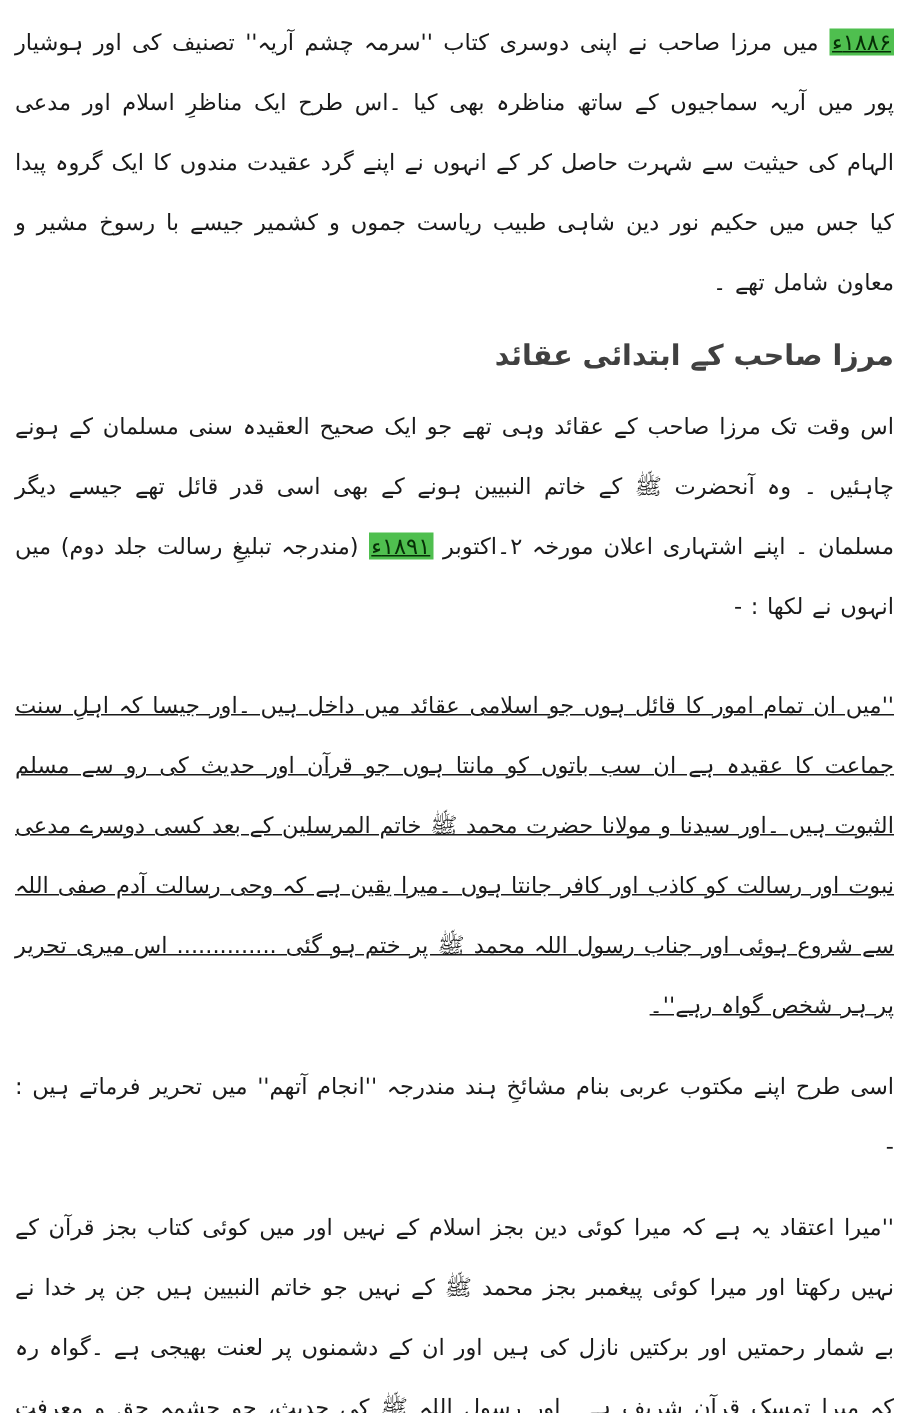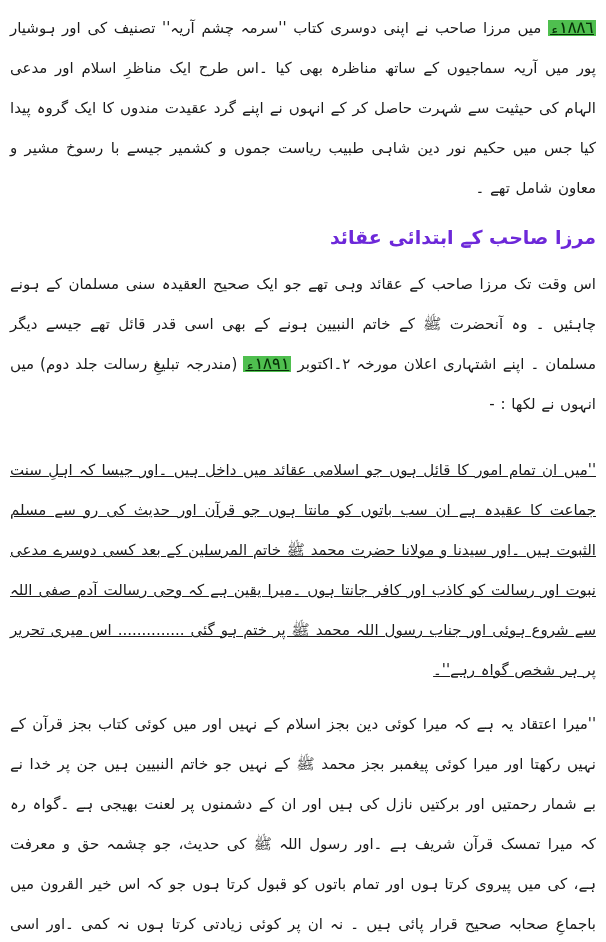--- a/index.html
+++ b/index.html
@@ -23,35 +23,35 @@
     text-justify: inter-word;
     margin-bottom: 6px;
     word-spacing: 1px;
   }
   p.para.gap-xl { margin-top: 26px; text-decoration: underline; }
   p.para.gap-lg { margin-top: 14px; }
   h2.heading {
     font-size: 19px;
     line-height: 30px;
     font-weight: bold;
-    color: #6d28d9;
+    color: #404040;
     text-align: right;
     margin: 14px 0 12px 0;
   }
   .run-normal { }
   .run-highlight {
     background: #4fbf4f;
     color: #062e06;
     text-decoration: underline;
     padding: 0 2px;
-    font-family: Liberation Serif, serif;
   }
 </style>
 </head>
 <body>
 
 <div class="doc-body" lang="ur">
     <p class="para"><span class="run-highlight">۱۸۸۶ء</span><span class="run-normal"> میں مرزا صاحب نے اپنی دوسری کتاب ''سرمہ چشم آریہ'' تصنیف کی اور ہوشیار پور میں آریہ سماجیوں کے ساتھ مناظرہ بھی کیا ۔اس طرح ایک مناظرِ اسلام اور مدعی الہام کی حیثیت سے شہرت حاصل کر کے انہوں نے اپنے گرد عقیدت مندوں کا ایک گروہ پیدا کیا جس میں حکیم نور دین شاہی طبیب ریاست جموں و کشمیر جیسے با رسوخ مشیر و معاون شامل تھے ۔</span></p>
     <h2 class="heading">مرزا صاحب کے ابتدائی عقائد</h2>
     <p class="para"><span class="run-normal">اس وقت تک مرزا صاحب کے عقائد وہی تھے جو ایک صحیح العقیدہ سنی مسلمان کے ہونے چاہئیں ۔ وہ آنحضرت ﷺ کے خاتم النبیین ہونے کے بھی اسی قدر قائل تھے جیسے دیگر مسلمان ۔ اپنے اشتہاری اعلان مورخہ ۲۔اکتوبر </span><span class="run-highlight">۱۸۹۱ء</span><span class="run-normal"> (مندرجہ تبلیغِ رسالت جلد دوم) میں انہوں نے لکھا : -</span></p>
     <p class="para gap-xl"><span class="run-normal">''میں ان تمام امور کا قائل ہوں جو اسلامی عقائد میں داخل ہیں ۔اور جیسا کہ اہلِ سنت جماعت کا عقیدہ ہے ان سب باتوں کو مانتا ہوں جو قرآن اور حدیث کی رو سے مسلم الثبوت ہیں ۔اور سیدنا و مولانا حضرت محمد ﷺ خاتم المرسلین کے بعد کسی دوسرے مدعی نبوت اور رسالت کو کاذب اور کافر جانتا ہوں ۔میرا یقین ہے کہ وحی رسالت آدم صفی اللہ سے شروع ہوئی اور جناب رسول اللہ محمد ﷺ پر ختم ہو گئی .............. اس میری تحریر پر ہر شخص گواہ رہے''۔</span></p>
+    <p class="para gap-lg"><span class="run-normal">اسی طرح اپنے مکتوب عربی بنام مشائخِ ہند مندرجہ ''انجام آتھم'' میں تحریر فرماتے ہیں : -</span></p>
     <p class="para gap-lg"><span class="run-normal">''میرا اعتقاد یہ ہے کہ میرا کوئی دین بجز اسلام کے نہیں اور میں کوئی کتاب بجز قرآن کے نہیں رکھتا اور میرا کوئی پیغمبر بجز محمد ﷺ کے نہیں جو خاتم النبیین ہیں جن پر خدا نے بے شمار رحمتیں اور برکتیں نازل کی ہیں اور ان کے دشمنوں پر لعنت بھیجی ہے ۔گواہ رہ کہ میرا تمسک قرآن شریف ہے ۔اور رسول اللہ ﷺ کی حدیث، جو چشمہ حق و معرفت ہے، کی میں پیروی کرتا ہوں اور تمام باتوں کو قبول کرتا ہوں جو کہ اس خیر القرون میں باجماعِ صحابہ صحیح قرار پائی ہیں ۔ نہ ان پر کوئی زیادتی کرتا ہوں نہ کمی ۔اور اسی اعتقاد پر میں زندہ رہوں گا اور اسی پر میرا خاتمہ اور انجام ہو گا ۔اور جو شخص ذرہ بھر بھی شریعتِ محمدیہ میں کمی بیشی کرے یا کسی اجماعی عقیدے کا انکار کرے اس پر خدا اور فرشتوں اور تمام انسانوں کی لعنت ہو''۔ (ترجمہ)</span></p>
   </div>
 
 </body></html>

